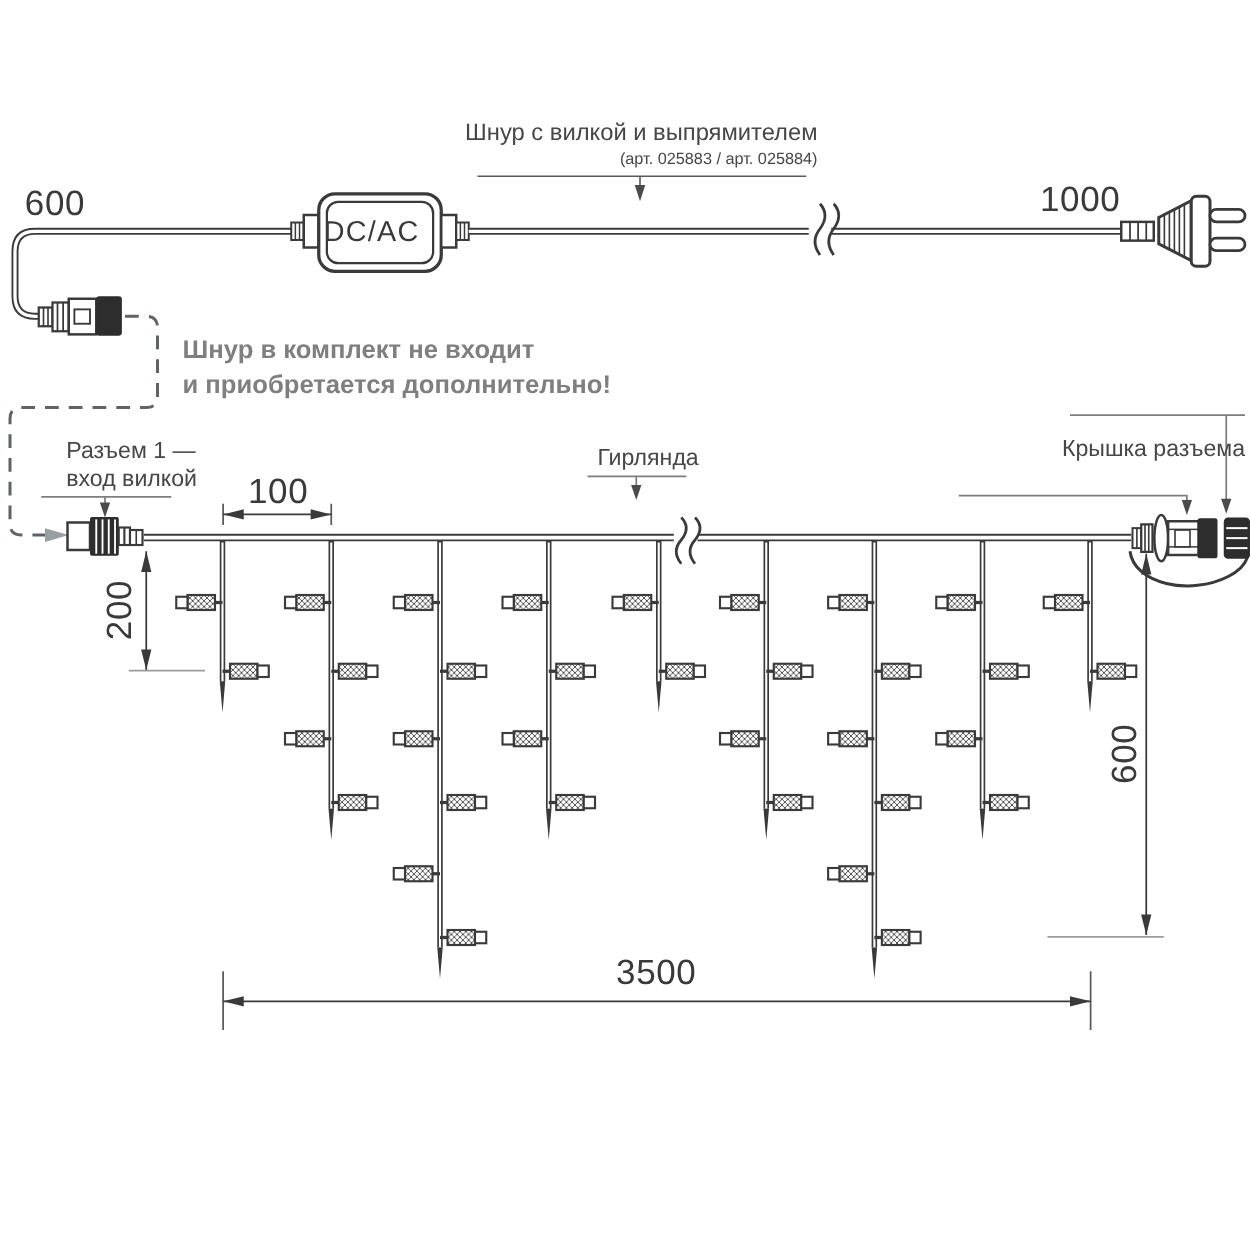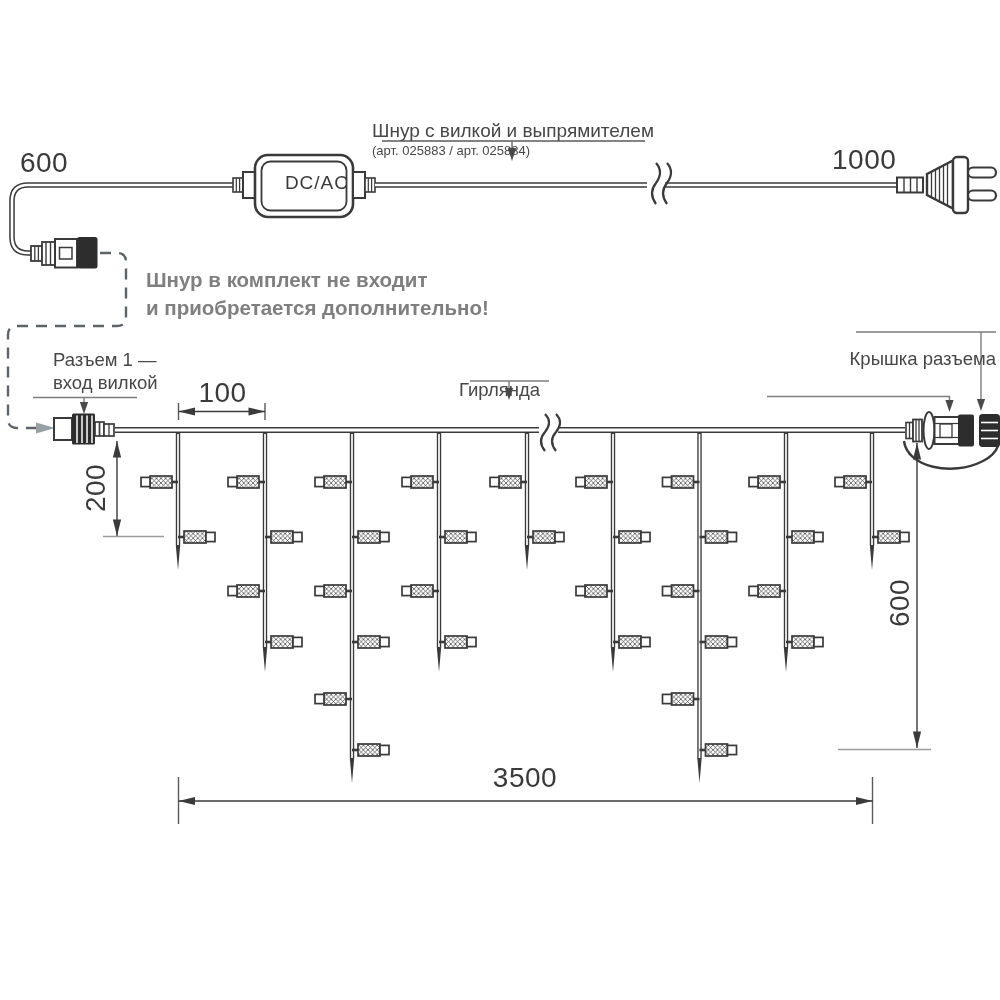--- a/index.html
+++ b/index.html
@@ -4,24 +4,24 @@
 <style>
   html,body{margin:0;padding:0;background:#fff;}
   .stage{position:relative;width:1000px;height:1000px;background:#fff;overflow:hidden;
          font-family:"Liberation Sans",sans-serif;}
   .stage svg{position:absolute;left:0;top:0;}
   .txt{position:absolute;white-space:nowrap;}
   .dim{color:var(--line,#3a3a3a);font-size:28px;letter-spacing:.5px;text-align:center;}
   .rot{transform:rotate(-90deg);transform-origin:center center;text-align:center;}
   .lbl{color:var(--text,#474747);font-size:18.5px;line-height:23px;}
   .lbl-sm{color:var(--text,#474747);font-size:13px;line-height:17px;}
-  .center{text-align:left;margin-top:24px;}
+  .center{text-align:right;}
   .right{text-align:right;}
   .note{color:var(--muted,#7f7f7f);font-size:20.5px;line-height:28px;font-weight:600;}
-  .dcac{color:var(--line,#3a3a3a);font-size:19px;letter-spacing:1px;text-align:right;}
+  .dcac{color:var(--line,#3a3a3a);font-size:23px;letter-spacing:1px;text-align:left;}
   .ln{stroke:var(--line,#3a3a3a);fill:none;}
   .w{stroke:#fff;fill:none;}
   .fillw{fill:#fff;}
   .dark{fill:#2d2d2d;}
   .leader{stroke:var(--leader,#7d7d7d);fill:none;}
   .ext{stroke:var(--extension,#9b9b9b);fill:none;}
   .arr{fill:#4a4a4a;}
   .dimln{stroke:var(--line,#3a3a3a);fill:none;}
   .tick{stroke:#5a5a5a;fill:none;}
   .dash{stroke:#5d6366;stroke-dasharray:11 8;fill:none;}

